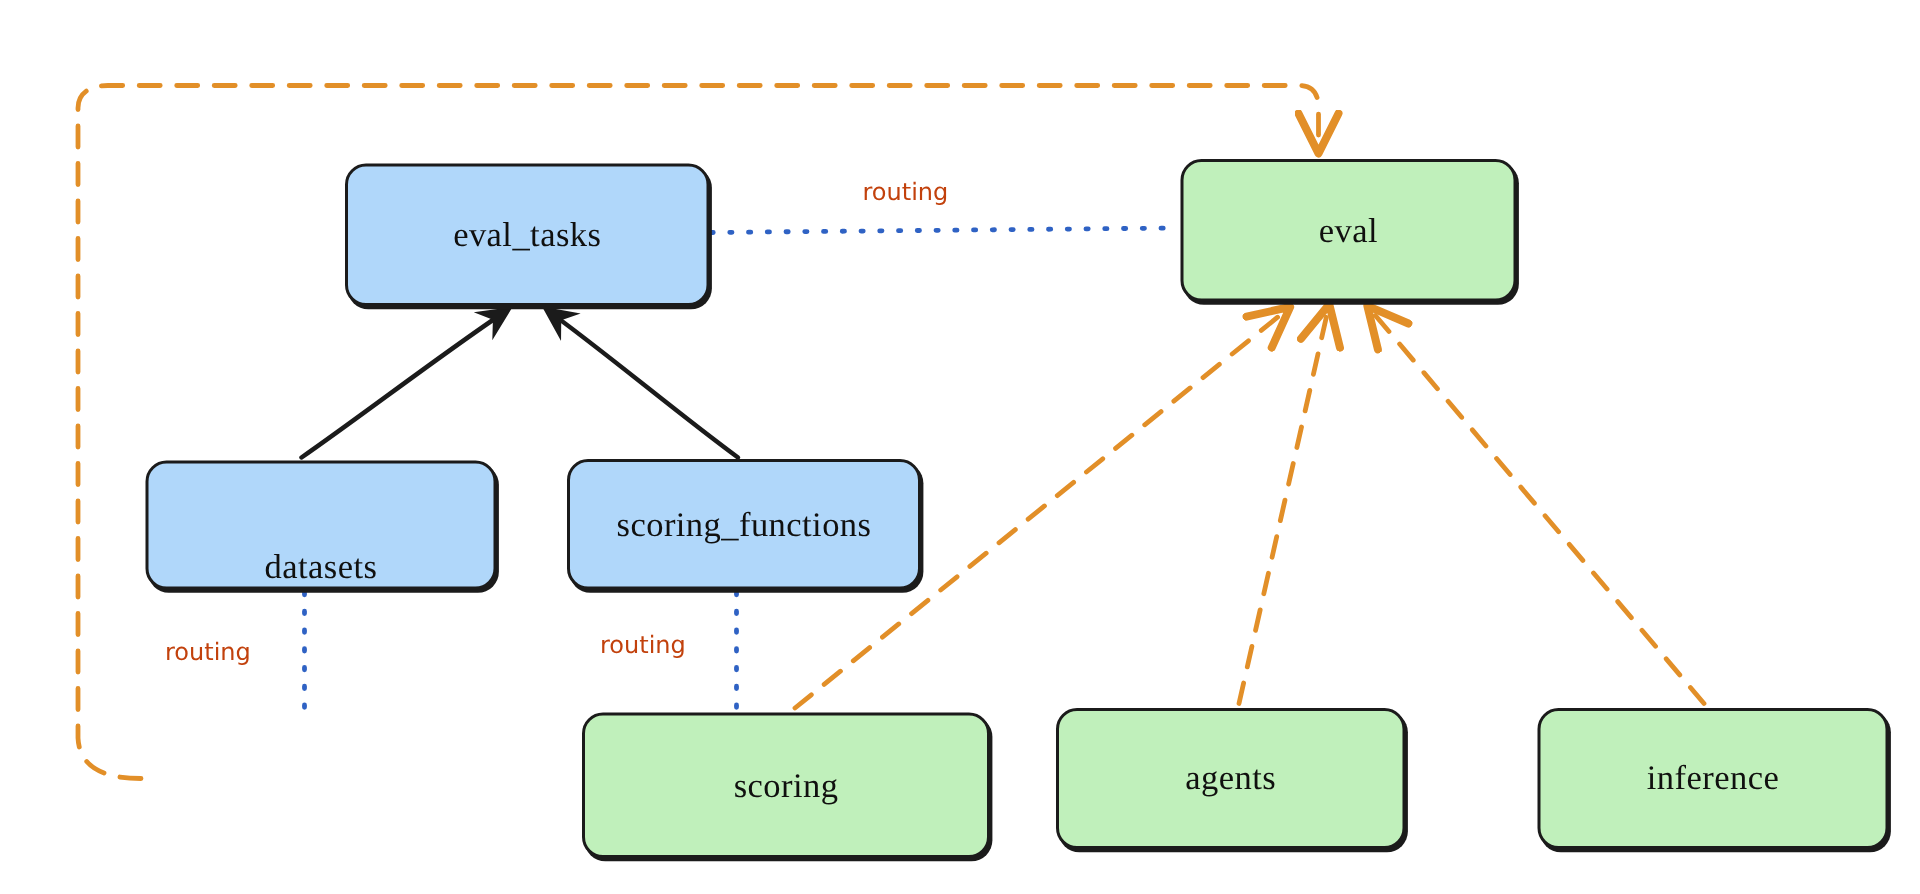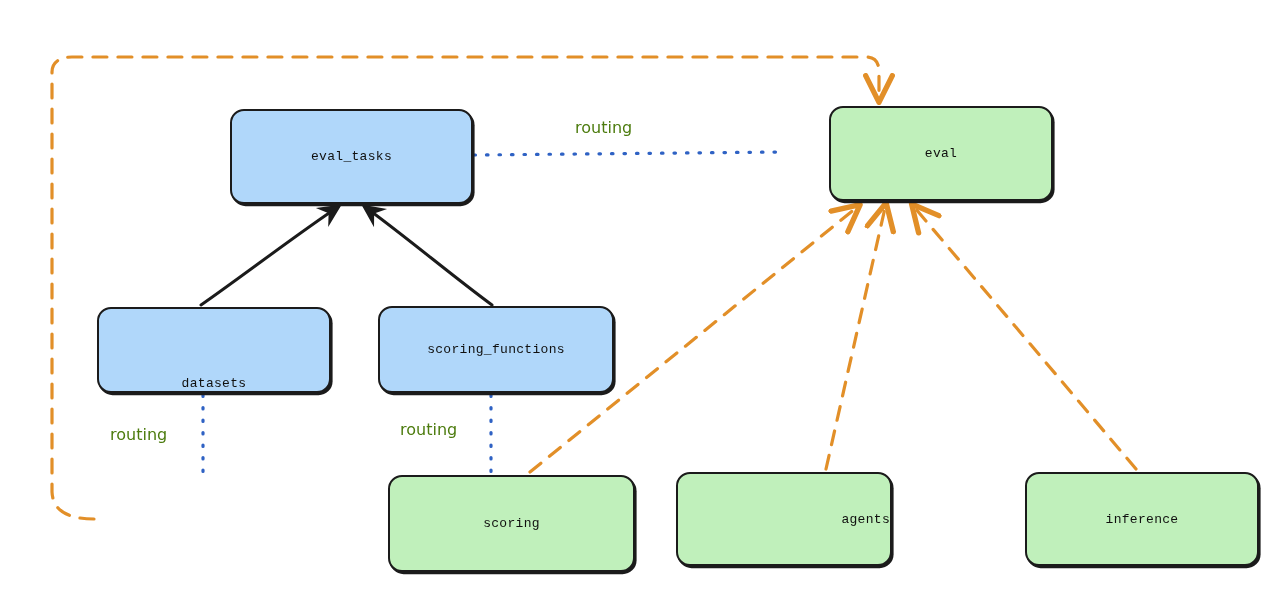--- a/index.html
+++ b/index.html
@@ -30,39 +30,39 @@
   }
   .node {
     position: absolute;
     box-sizing: border-box;
     display: flex;
     align-items: center;
     justify-content: center;
     border: 2.5px solid #1b1b1b;
     border-radius: 14px;
     box-shadow: 1.6px 2.2px 0 0 #1b1b1b;
-    font-family: Liberation Mono, monospace;
-    font-size: 13px;
+    font-family: Liberation Serif, serif;
+    font-size: 23px;
     color: #10100f;
     letter-spacing: 0.3px;
     user-select: none;
   }
   .node.blue  { background: #b0d7fa; }
   .node.green { background: #c0f0bb; }
 
   .node-label {
     pointer-events: none;
     white-space: nowrap;
   }
 
   .edge-label {
     position: absolute;
     font-family: "DejaVu Sans", sans-serif;
     font-size: 16px;
-    color: #4d7c0f;
+    color: #c2410c;
     white-space: nowrap;
     user-select: none;
   }
 </style>
 </head>
 <body>
 
 <div id="canvas">
 
   <svg id="edges" viewBox="0 0 1280 596" width="1280" height="596" xmlns="http://www.w3.org/2000/svg">
@@ -103,38 +103,38 @@
     </g>
     <g>
       <path d="M 1136 469 L 915 208" fill="none" stroke="#e28f28" stroke-width="3.2" stroke-linecap="round" stroke-dasharray="14 11" marker-end="url(#arrow-orange)"></path>
     </g>
   </svg>
 
   <div class="node blue" style="left:230px; top:109px; width:243px; height:95px;">
     <span class="node-label">eval_tasks</span>
   </div>
 
-  <div class="node green" style="left:829px; top:106px; width:224px; height:95px;">
+  <div class="node green" style="left:787px; top:106px; width:224px; height:95px;">
     <span class="node-label">eval</span>
   </div>
 
   <div class="node blue" style="left:97px; top:307px; width:234px; height:86px;align-items:flex-end;">
     <span class="node-label">datasets</span>
   </div>
 
   <div class="node blue" style="left:378px; top:306px; width:236px; height:87px;align-items:center;">
     <span class="node-label">scoring_functions</span>
   </div>
 
 
-  <div class="node green" style="left:388px; top:475px; width:247px; height:97px;">
+  <div class="node green" style="left:388px; top:475px; width:272px; height:97px;">
     <span class="node-label">scoring</span>
   </div>
 
-  <div class="node green" style="left:676px; top:472px; width:216px; height:94px;justify-content:flex-end;">
+  <div class="node green" style="left:704px; top:472px; width:233px; height:94px;">
     <span class="node-label">agents</span>
   </div>
 
   <div class="node green" style="left:1025px; top:472px; width:234px; height:94px;">
     <span class="node-label">inference</span>
   </div>
 
   <div class="edge-label" style="left:575px; top:118px;">routing</div>
 
   <div class="edge-label" style="left:110px; top:425px;">routing</div>

